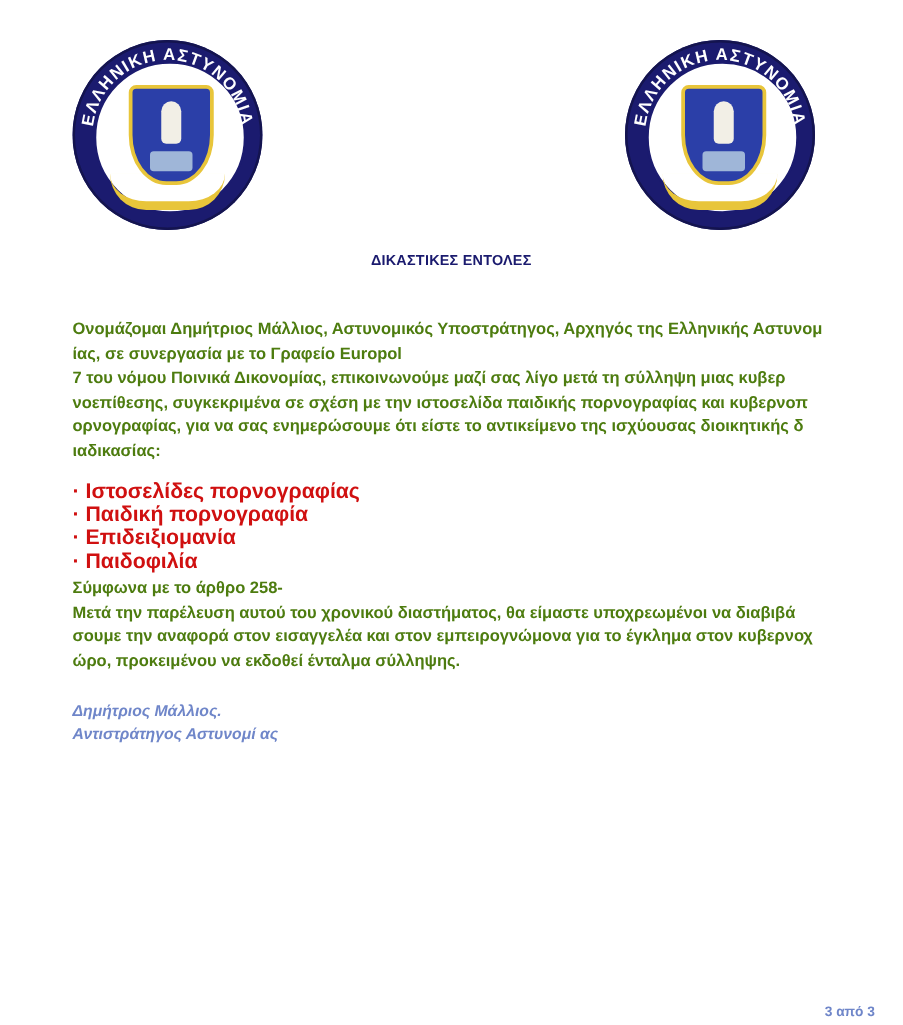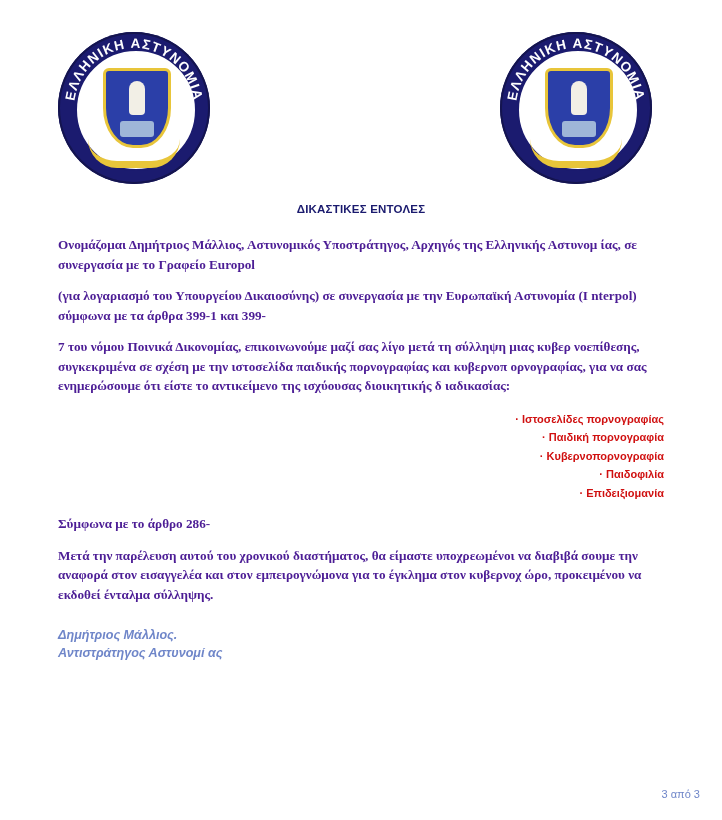--- a/index.html
+++ b/index.html
@@ -90,66 +90,64 @@
   .doc {
     padding: 0 58px;
     box-sizing: border-box;
   }
   .title-block {
     text-align: center;
     font-weight: bold;
     font-size: 11.5px;
     line-height: 19px;
     letter-spacing: .2px;
-    margin-bottom: 16px;
+    margin-bottom: 34px;
   }
   .title-block div { white-space: nowrap; }
 
   p.para {
-    margin: 12px 0 14px 0;
+    margin: 0 0 14px 0;
     font-size: 13.2px;
     line-height: 19.5px;
     font-weight: bold;
-    color: #4c1d95;
-    font-family: Liberation Serif, serif;
+    color: #4d7c0f;
   }
   p.para.tight { margin-bottom: 0; }
 
   ul.redlist {
     list-style: none;
     margin: 0 0 2px 0;
     padding: 0;
   }
   ul.redlist li {
     color: #d01010;
     font-weight: bold;
-    font-size: 11px;
+    font-size: 17px;
     line-height: 18.5px;
-    text-align: right;
   }
   ul.redlist li:before {
     content: "\00B7\00A0";
   }
 
   .signature {
     margin-top: 22px;
     color: #6f86c9;
     font-style: italic;
     font-weight: bold;
     font-size: 12.6px;
     line-height: 18px;
   }
 
   .page-num {
     position: absolute;
     right: 22px;
-    bottom: 20px;
+    bottom: 4px;
     font-size: 11px;
     color: #6f86c9;
-    font-weight: normal;
+    font-weight: bold;
   }
 </style>
 </head>
 <body>
 
 <div class="header">
 
   <div class="emblem left">
     <div class="ring"></div>
     <div class="ring-inner"></div>
@@ -186,32 +184,30 @@
 
 </div>
 
 <div class="doc">
 
   <div class="title-block">
     <div>ΔΙΚΑΣΤΙΚΕΣ ΕΝΤΟΛΕΣ</div>
   </div>
 
   <p class="para tight">Ονομάζομαι Δημήτριος Μάλλιος, Αστυνομικός Υποστράτηγος, Αρχηγός της Ελληνικής Αστυνομ ίας, σε συνεργασία με το Γραφείο Europol</p>
-  <p class="para tight">(για λογαριασμό του Υπουργείου Δικαιοσύνης) σε συνεργασία με την Ευρωπαϊκή Αστυνομία (I nterpol) σύμφωνα με τα άρθρα 399-1 και 399-</p>
   <p class="para">7 του νόμου Ποινικά Δικονομίας, επικοινωνούμε μαζί σας λίγο μετά τη σύλληψη μιας κυβερ νοεπίθεσης, συγκεκριμένα σε σχέση με την ιστοσελίδα παιδικής πορνογραφίας και κυβερνοπ ορνογραφίας, για να σας ενημερώσουμε ότι είστε το αντικείμενο της ισχύουσας διοικητικής δ ιαδικασίας:</p>
 
   <ul class="redlist">
     <li>Ιστοσελίδες πορνογραφίας</li>
     <li>Παιδική πορνογραφία</li>
-    <li>Κυβερνοπορνογραφία</li>
+    <li>Επιδειξιομανία</li>
     <li>Παιδοφιλία</li>
-    <li>Επιδειξιομανία</li>
   </ul>
 
-  <p class="para tight">Σύμφωνα με το άρθρο 286-</p>
+  <p class="para tight">Σύμφωνα με το άρθρο 258-</p>
   <p class="para">Μετά την παρέλευση αυτού του χρονικού διαστήματος, θα είμαστε υποχρεωμένοι να διαβιβά σουμε την αναφορά στον εισαγγελέα και στον εμπειρογνώμονα για το έγκλημα στον κυβερνοχ ώρο, προκειμένου να εκδοθεί ένταλμα σύλληψης.</p>
 
   <div class="signature">
     <div>Δημήτριος Μάλλιος.</div>
     <div>Αντιστράτηγος Αστυνομί ας</div>
 
   </div>
 
 </div>
 

